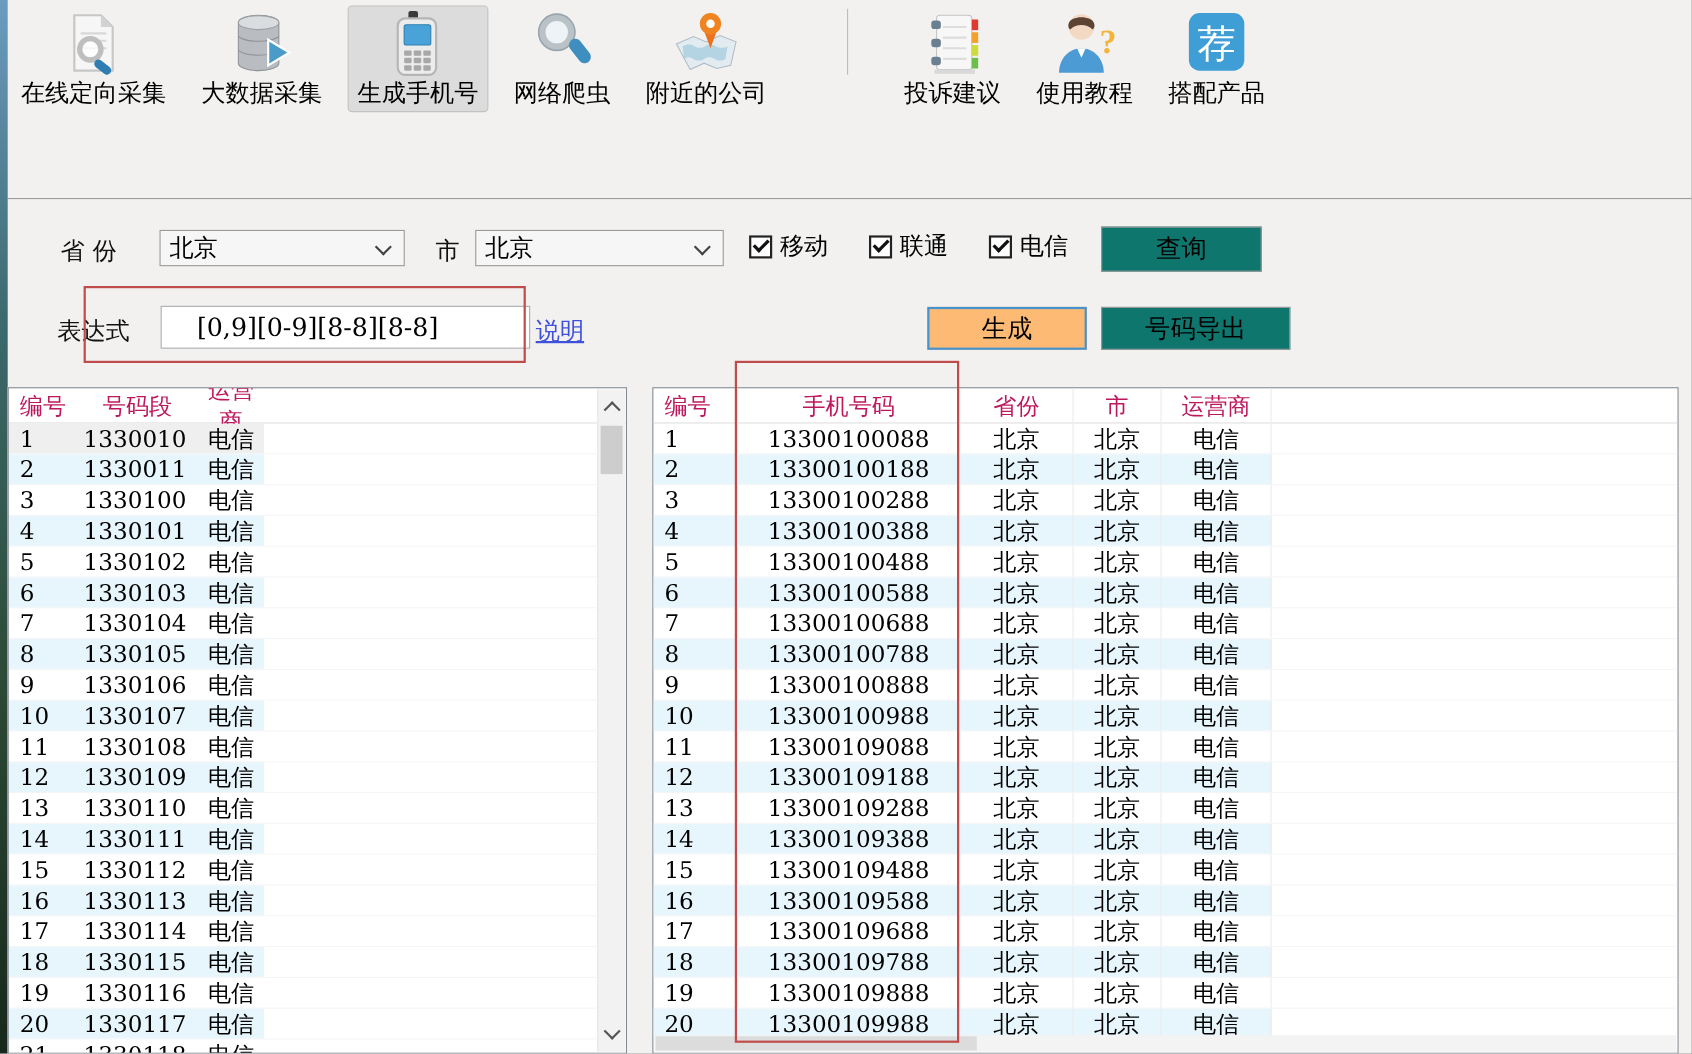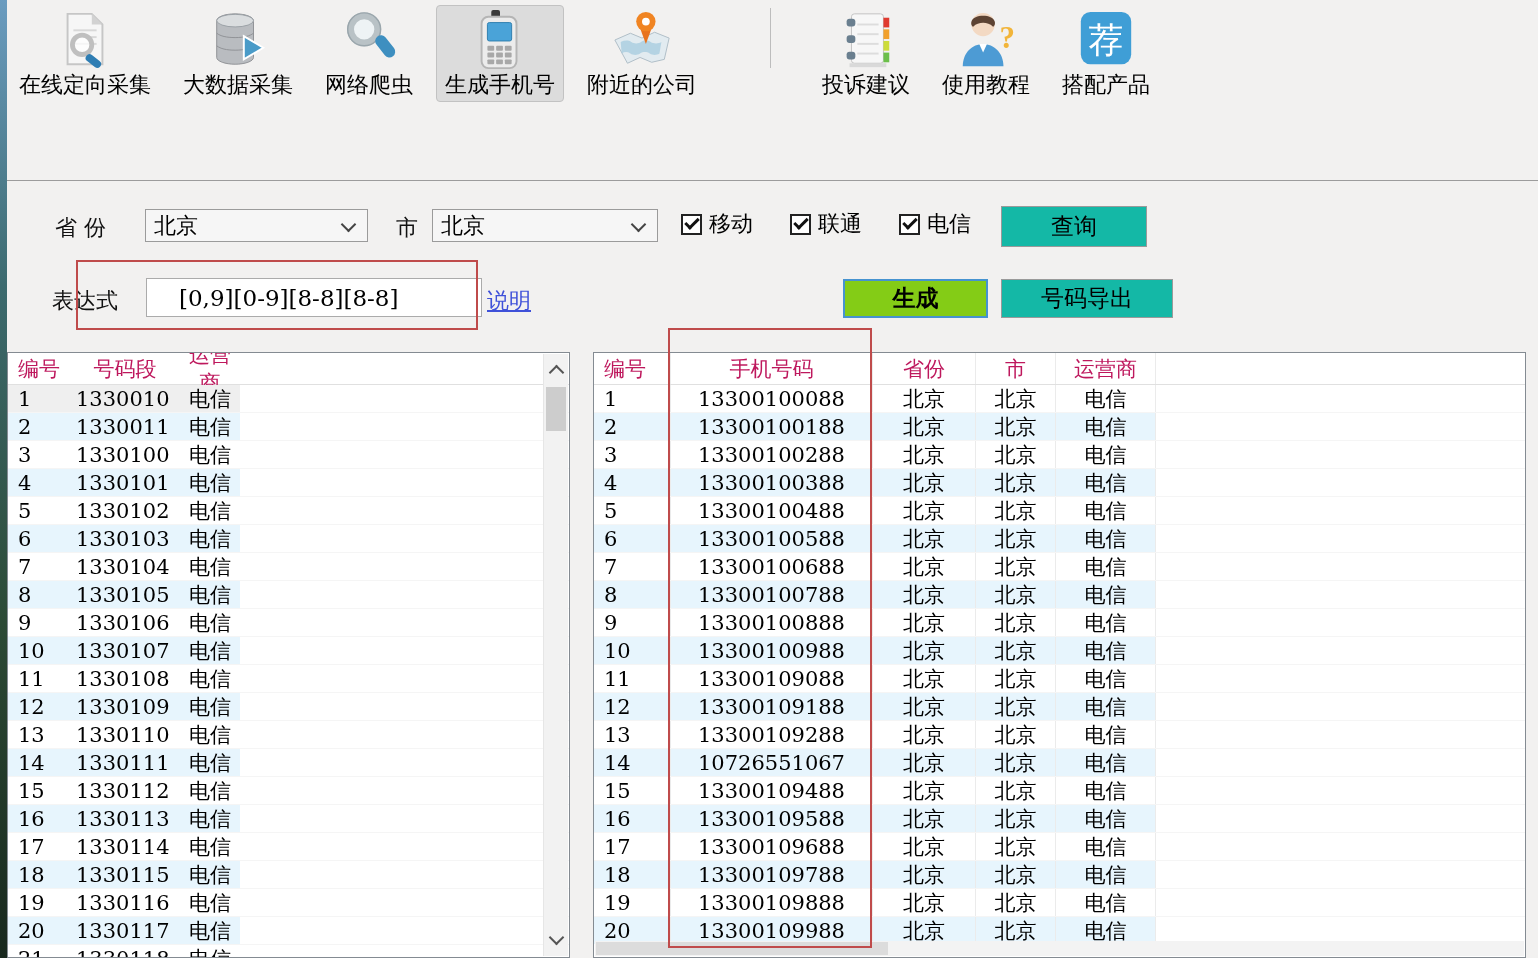--- a/index.html
+++ b/index.html
@@ -27,23 +27,23 @@
   .chev{position:absolute;right:13px;top:9px;width:9px;height:9px;
         border-right:2px solid #444;border-bottom:2px solid #444;transform:rotate(45deg);}
   .cb-row{position:absolute;left:674px;top:27px;display:flex;justify-content:space-between;}
   .cb{display:flex;align-items:center;margin-right:37px;cursor:pointer;}
   .cb-box{width:21px;height:21px;background:#fff;border:2px solid #222;box-sizing:border-box;
           display:flex;align-items:center;justify-content:center;}
   .cb-check{display:none;width:11px;height:5px;border-left:3px solid #111;border-bottom:3px solid #111;
           transform:rotate(-45deg);margin-top:-4px;}
   .cb.checked .cb-check{display:block;}
   .cb-label{font-size:22px;margin-left:7px;}
-  .btn{position:absolute;display:flex;align-items:center;justify-content:center;background:#14b8a6;
+  .btn{position:absolute;display:flex;align-items:center;justify-content:center;background:#0f766e;
        border:1px solid #9a9a9a;font-family:"DejaVu Serif",serif;font-size:23px;box-sizing:border-box;cursor:pointer;}
-  .btn.primary{border:2px solid #4693d0;background:#84cc16;font-weight:bold;}
+  .btn.primary{border:2px solid #4693d0;background:#fdba74;}
   .text-input{position:absolute;border:1px solid #ababab;background:#fff;box-sizing:border-box;
        font-family:"DejaVu Serif",serif;font-size:23px;padding:0 8px;outline:none;}
   .link{position:absolute;font-family:"DejaVu Serif",serif;font-size:22px;color:#3f51d9;
        text-decoration:underline;cursor:pointer;}
   .red-box{position:absolute;border:2px solid #bf4b4b;box-sizing:border-box;pointer-events:none;z-index:6;}
   
   .panel{position:absolute;top:352px;background:#fff;border:1px solid #848b92;box-sizing:border-box;
          font-family:"DejaVu Serif",serif;font-size:21px;overflow:hidden;}
   .left-panel{left:7px;width:563px;height:606px;}
   .right-panel{left:593px;width:933px;height:606px;}
@@ -110,50 +110,50 @@
             <svg viewBox="0 0 64 64">
               <path d="M10 12c0-4 9-7 19-7s19 3 19 7v38c0 4-9 7-19 7s-19-3-19-7z" fill="#b9bcc0" stroke="#8f9296"></path>
               <ellipse cx="29" cy="12" rx="19" ry="6.5" fill="#dadddf" stroke="#9aa0a5"></ellipse>
               <path d="M10 25c4 3 10 4.5 19 4.5s15-1.5 19-4.5" fill="none" stroke="#8f9296"></path>
               <path d="M10 38c4 3 10 4.5 19 4.5s15-1.5 19-4.5" fill="none" stroke="#8f9296"></path>
               <path d="M38 28l20 12-20 12z" fill="#4a9bc8" stroke="#ffffff" stroke-width="2"></path>
             </svg>
           </div>
           <div class="tb-label">大数据采集</div>
         </div>
-        <div class="tb-item">
-          <div class="tb-icon">
-            <svg viewBox="0 0 64 64">
-              <circle cx="27" cy="21" r="14" fill="#eef3f5" stroke="#b9c2c6" stroke-width="7"></circle>
-              <circle cx="27" cy="21" r="17" fill="none" stroke="#9aa6ac" stroke-width="1.5"></circle>
-              <rect x="36" y="32" width="12" height="26" rx="6" transform="rotate(-38 36 32)" fill="#3e8fc0"></rect>
-            </svg>
-          </div>
-          <div class="tb-label">网络爬虫</div>
-        </div>
         <div class="tb-item alt selected">
           <div class="tb-icon">
             <svg viewBox="0 0 64 64">
               <rect x="23" y="1" width="9" height="12" rx="2" fill="#3a3a3a"></rect>
               <rect x="13" y="8" width="36" height="53" rx="7" fill="#ececec" stroke="#b5b5b5" stroke-width="2"></rect>
               <rect x="19" y="14" width="25" height="19" rx="2" fill="#4aa3d8" stroke="#2f7fae"></rect>
               <g fill="#a8a8a8">
                 <rect x="19" y="38" width="7" height="5" rx="1"></rect>
                 <rect x="28" y="38" width="7" height="5" rx="1"></rect>
                 <rect x="37" y="38" width="7" height="5" rx="1"></rect>
                 <rect x="19" y="45" width="7" height="5" rx="1"></rect>
                 <rect x="28" y="45" width="7" height="5" rx="1"></rect>
                 <rect x="37" y="45" width="7" height="5" rx="1"></rect>
                 <rect x="19" y="52" width="7" height="5" rx="1"></rect>
                 <rect x="28" y="52" width="7" height="5" rx="1"></rect>
                 <rect x="37" y="52" width="7" height="5" rx="1"></rect>
               </g>
             </svg>
           </div>
           <div class="tb-label">生成手机号</div>
+        </div>
+        <div class="tb-item">
+          <div class="tb-icon">
+            <svg viewBox="0 0 64 64">
+              <circle cx="27" cy="21" r="14" fill="#eef3f5" stroke="#b9c2c6" stroke-width="7"></circle>
+              <circle cx="27" cy="21" r="17" fill="none" stroke="#9aa6ac" stroke-width="1.5"></circle>
+              <rect x="36" y="32" width="12" height="26" rx="6" transform="rotate(-38 36 32)" fill="#3e8fc0"></rect>
+            </svg>
+          </div>
+          <div class="tb-label">网络爬虫</div>
         </div>
         <div class="tb-item">
           <div class="tb-icon">
             <svg viewBox="0 0 64 64">
               <path d="M4 32l16-7 12 5 13-6 15 6-5 22-13 3-12-5-13 6z" fill="#e2ebf0" stroke="#aebdc6"></path>
               <path d="M10 34c4-2 8-2 11 0s7 2 10 0 7-2 10 0 8 2 11 0l-2 12c-3 2-7 2-10 0s-7-2-10 0-7 2-10 0-6-2-9 0z" fill="#a9cde0" opacity="0.8"></path>
               <path d="M36 36L29 17h14z" fill="#e8731f"></path>
               <circle cx="36" cy="13" r="10" fill="#f08422"></circle>
               <circle cx="36" cy="13" r="4" fill="#ffffff"></circle>
             </svg>
@@ -547,21 +547,21 @@
             <span class="rc1">13</span>
             <span class="rc2">13300109288</span>
             <span class="rc3">北京</span>
             <span class="rc4">北京</span>
             <span class="rc5">电信</span>
           </span>
         </div>
         <div class="trow alt">
           <span class="cells">
             <span class="rc1">14</span>
-            <span class="rc2">10726551067</span>
+            <span class="rc2">13300109388</span>
             <span class="rc3">北京</span>
             <span class="rc4">北京</span>
             <span class="rc5">电信</span>
           </span>
         </div>
         <div class="trow">
           <span class="cells">
             <span class="rc1">15</span>
             <span class="rc2">13300109488</span>
             <span class="rc3">北京</span>

